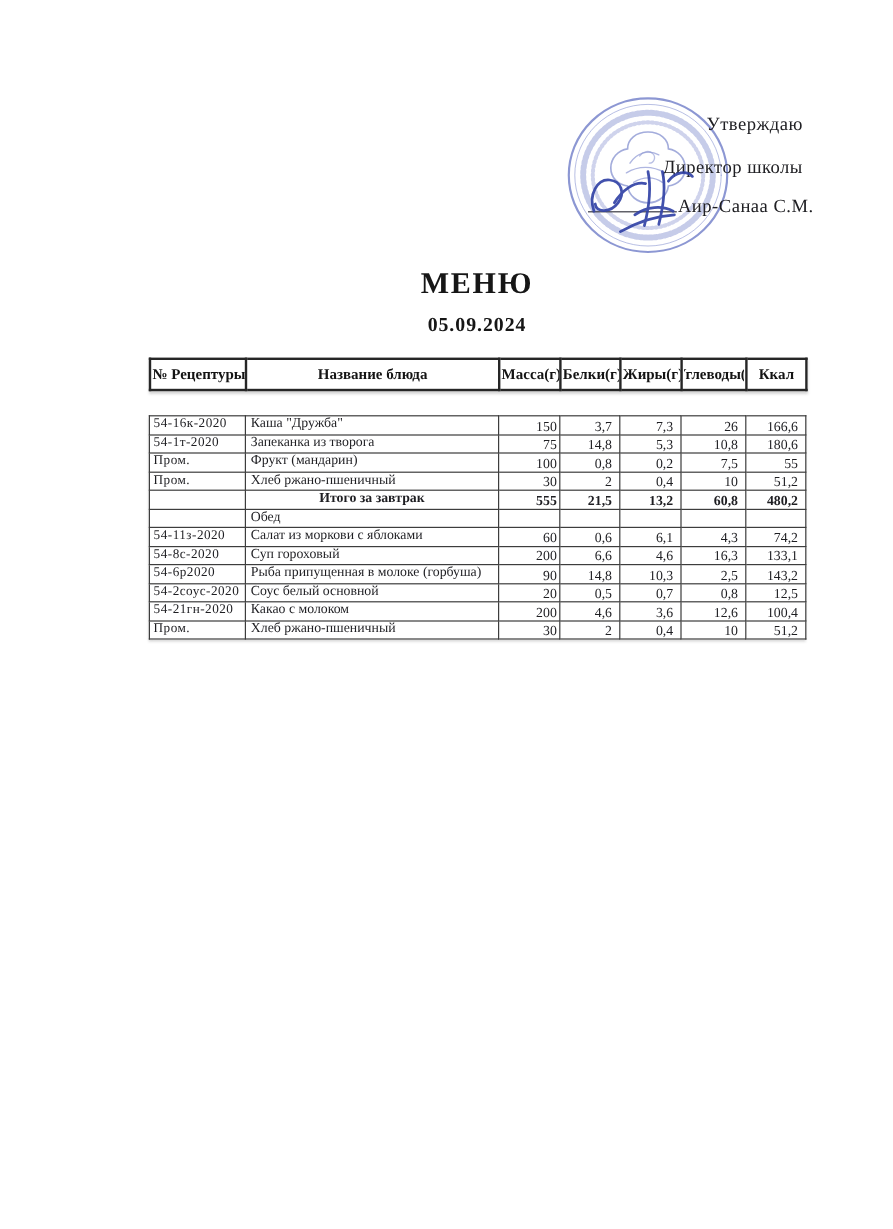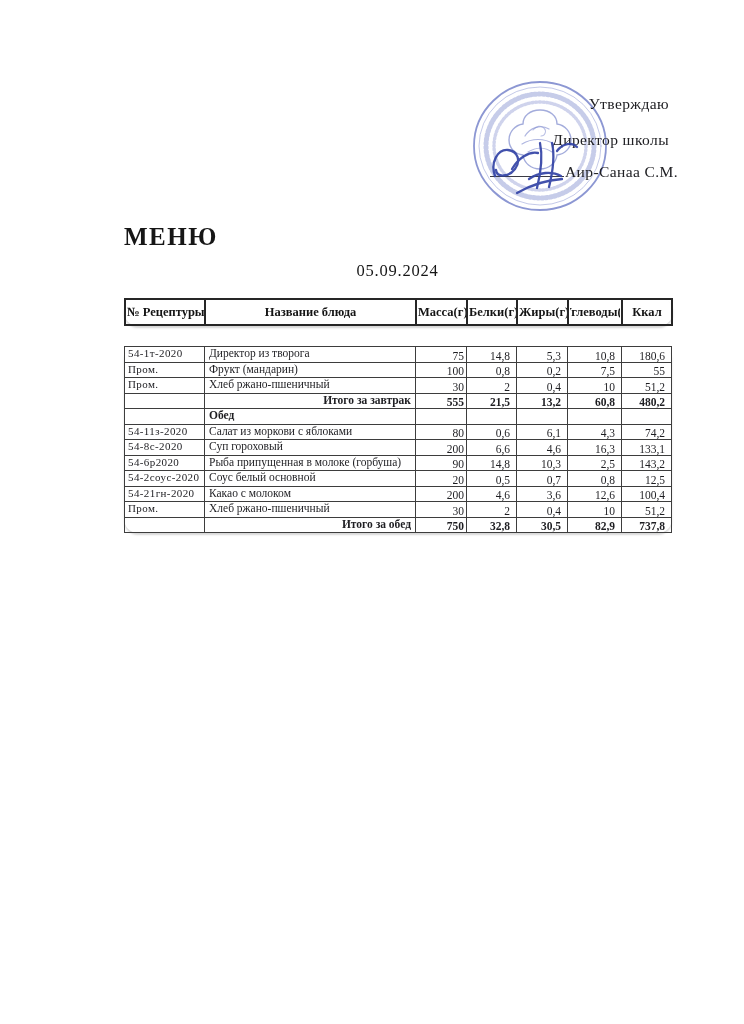--- a/index.html
+++ b/index.html
@@ -12,48 +12,48 @@
   .l1{top:95px;right:75px;}
   .l2{top:131px;right:75px;}
   .l3{top:163px;right:66px;}
   .sig-underline{
     display:inline-block;width:74px;height:13px;border-bottom:1.5px solid #3b3b45;
     margin-right:1px;vertical-align:baseline;
   }
   .stamp-wrap{position:absolute;left:470px;top:78px;width:140px;height:138px;opacity:.88;}
   .sig-wrap{position:absolute;left:487px;top:134px;width:94px;height:64px;}
   
-  .menu-title{position:absolute;top:223px;left:124px;width:547px;
+  .menu-title{position:absolute;top:223px;left:124px;width:547px;text-align:center;
     font-size:25px;font-weight:bold;letter-spacing:1.5px;color:#161616;}
   .menu-date{position:absolute;top:261px;left:124px;width:547px;text-align:center;
-    font-size:16.5px;font-weight:normal;letter-spacing:.8px;color:#161616;}
+    font-size:16.5px;font-weight:bold;letter-spacing:.8px;color:#161616;}
   
-  table{border-collapse:collapse;table-layout:fixed;border-radius:14px;}
+  table{border-collapse:collapse;table-layout:fixed;}
   .header-table{position:absolute;left:124px;top:298px;width:547px;
     box-shadow:0 2px 2px rgba(90,90,90,.25);}
   .header-table th{
     border:2px solid #262626;height:24px;padding:0 1px;
     font-size:12.5px;font-weight:bold;text-align:center;color:#141414;
     overflow:hidden;white-space:nowrap;
   }
   .clipbox{width:100%;overflow:hidden;white-space:nowrap;text-align:left;}
   .clipbox span{display:inline-block;margin-left:-7px;}
   .body-table{position:absolute;left:124px;top:346px;width:547px;
     box-shadow:0 2px 2px rgba(110,110,110,.28);}
   .body-table td{
     border:1px solid #3d3d3d;height:14.5px;padding:0 2px;
     font-size:11.5px;color:#1e1e22;white-space:nowrap;overflow:hidden;
   }
   .c-recipe{text-align:left;padding-left:3px !important;letter-spacing:.4px;font-size:11px !important;vertical-align:top;}
   .c-dish{text-align:left;padding-left:4px !important;vertical-align:top;}
   .c-num{text-align:right;vertical-align:bottom;padding-right:6px !important;}
   .c-mass{padding-right:2px !important;}
   .row-total td{font-weight:bold;}
-  .row-total .c-dish{text-align:right;padding-right:4px !important;}
-  .row-section .c-dish{font-weight:bold;}
+  .row-total .c-dish{text-align:center;padding-right:4px !important;}
+  .row-section .c-dish{font-weight:normal;}
 </style>
 </head>
 <body>
 
 <div class="page">
 
   <div class="stamp-wrap">
     <svg width="140" height="138" viewBox="0 0 140 138">
       <g fill="none" stroke-linecap="round" stroke="#7d89cd">
         <ellipse cx="70" cy="68" rx="66" ry="64" stroke-width="1.8"></ellipse>
@@ -122,24 +122,33 @@
       <col style="width:80px">
         <col style="width:211px">
         <col style="width:51px">
       <col style="width:50px">
         <col style="width:51px">
         <col style="width:54px">
         <col style="width:50px">
     </colgroup>
     <tbody>
 
+        <tr>
+          <td class="c-recipe">54-16к-2020</td>
+          <td class="c-dish">Каша "Дружба"</td>
+          <td class="c-num c-mass">150</td>
+          <td class="c-num">3,7</td>
+          <td class="c-num">7,3</td>
+          <td class="c-num">26</td>
+          <td class="c-num">166,6</td>
+        </tr>
 
         <tr>
           <td class="c-recipe">54-1т-2020</td>
-          <td class="c-dish">Директор из творога</td>
+          <td class="c-dish">Запеканка из творога</td>
           <td class="c-num c-mass">75</td>
           <td class="c-num">14,8</td>
           <td class="c-num">5,3</td>
           <td class="c-num">10,8</td>
           <td class="c-num">180,6</td>
         </tr>
 
         <tr>
           <td class="c-recipe">Пром.</td>
           <td class="c-dish">Фрукт (мандарин)</td>
@@ -177,21 +186,21 @@
           <td class="c-num c-mass"></td>
           <td class="c-num"></td>
           <td class="c-num"></td>
           <td class="c-num"></td>
           <td class="c-num"></td>
         </tr>
 
         <tr>
           <td class="c-recipe">54-11з-2020</td>
           <td class="c-dish">Салат из моркови с яблоками</td>
-          <td class="c-num c-mass">80</td>
+          <td class="c-num c-mass">60</td>
           <td class="c-num">0,6</td>
           <td class="c-num">6,1</td>
           <td class="c-num">4,3</td>
           <td class="c-num">74,2</td>
         </tr>
 
         <tr>
           <td class="c-recipe">54-8с-2020</td>
           <td class="c-dish">Суп гороховый</td>
           <td class="c-num c-mass">200</td>
@@ -235,25 +244,16 @@
         <tr>
           <td class="c-recipe">Пром.</td>
           <td class="c-dish">Хлеб ржано-пшеничный</td>
           <td class="c-num c-mass">30</td>
           <td class="c-num">2</td>
           <td class="c-num">0,4</td>
           <td class="c-num">10</td>
           <td class="c-num">51,2</td>
         </tr>
 
-        <tr class="row-total">
-          <td class="c-recipe"></td>
-          <td class="c-dish">Итого за обед</td>
-          <td class="c-num c-mass">750</td>
-          <td class="c-num">32,8</td>
-          <td class="c-num">30,5</td>
-          <td class="c-num">82,9</td>
-          <td class="c-num">737,8</td>
-        </tr>
       </tbody>
   </table>
 
 </div>
 
 </body></html>

